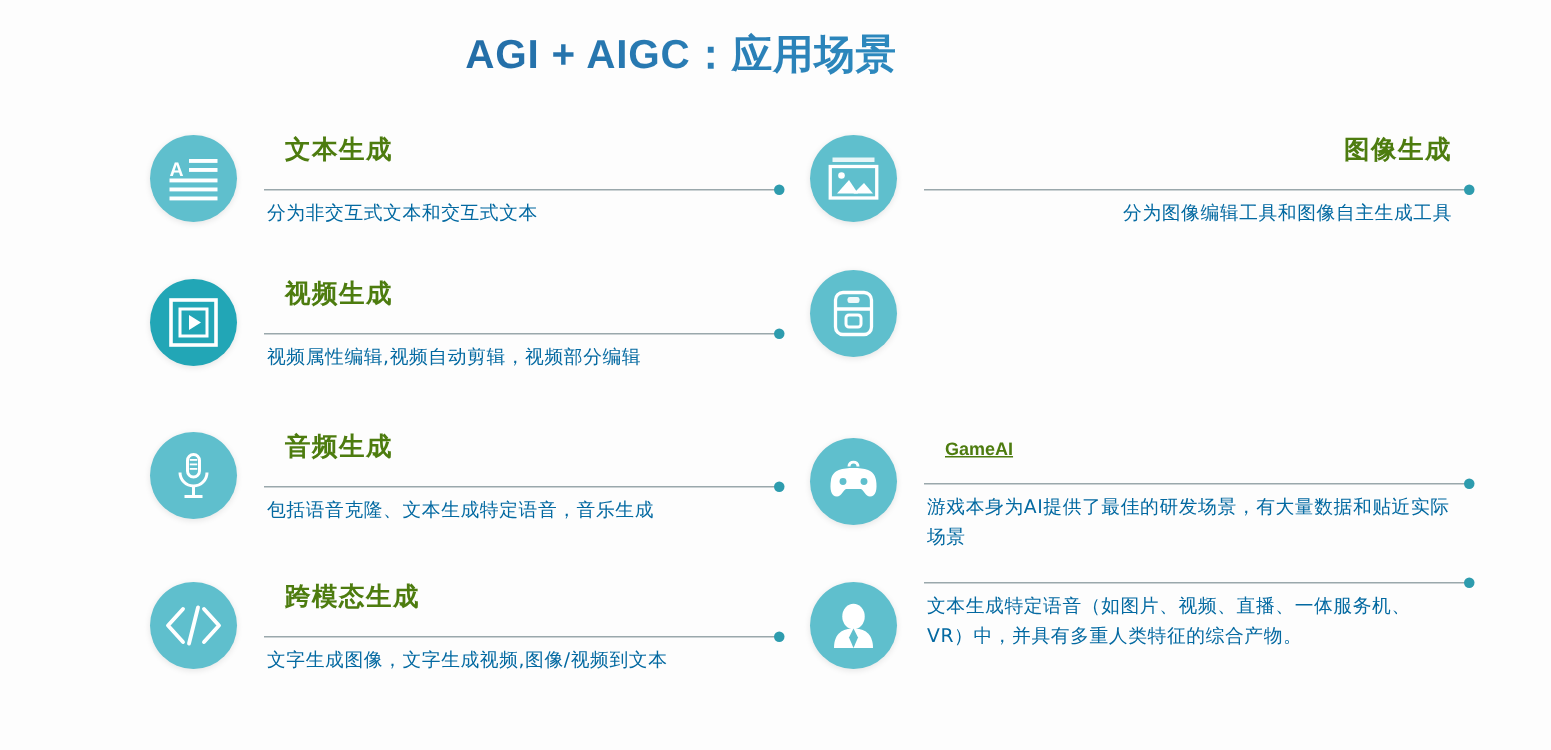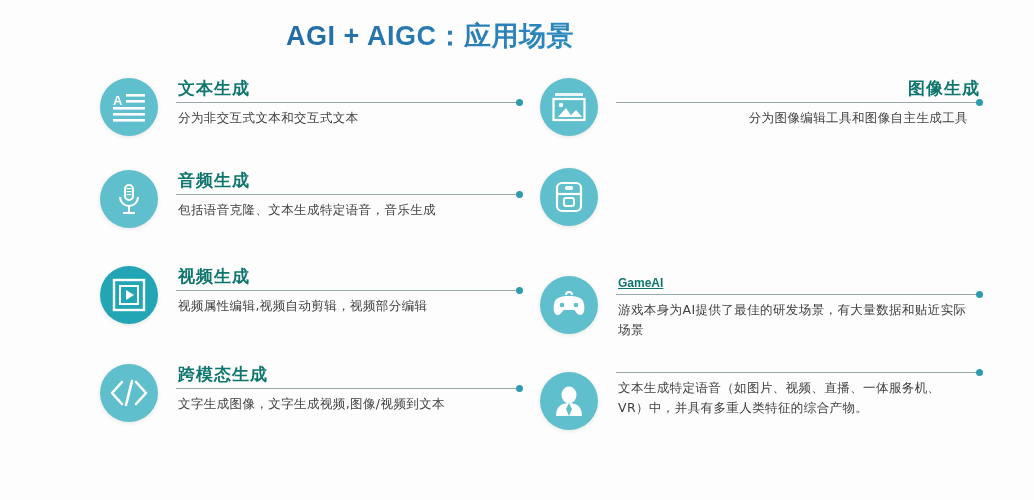--- a/index.html
+++ b/index.html
@@ -30,20 +30,21 @@
     text-align: center;
     font-size: 27px;
     font-weight: bold;
     letter-spacing: 0.5px;
     background: linear-gradient(90deg, #1b5a9c 0%, #20649f 25%, #2a7fb6 55%, #2f93c6 80%, #3399cc 100%);
     -webkit-background-clip: text;
     background-clip: text;
     color: transparent;
     -webkit-text-fill-color: transparent;
     white-space: nowrap;
+    padding-left: 24px;
   }
 
   
   .col {
     position: absolute;
     top: 78px;
   }
   .col-left  { left: 100px;  width: 420px; }
   .col-right { left: 540px; width: 440px; }
 
@@ -71,24 +72,24 @@
 
   .body {
     margin-left: 76px;
     position: relative;
     min-height: 58px;
   }
   .heading {
     font-family: "DejaVu Sans", "Liberation Sans", sans-serif;
     font-size: 17px;
     font-weight: bold;
-    color: #0f766e;
+    color: #4d7c0f;
     line-height: 1.25;
     letter-spacing: 1px;
-    margin: 0;
+    margin: 12px;
     padding: 0 0 3px 2px;
     white-space: nowrap;
   }
   .rule {
     position: relative;
     height: 1px;
     background: #9aa8ac;
     margin: 0 0 5px 0;
   }
   .rule .dot {
@@ -96,21 +97,21 @@
     right: -3px;
     top: -3px;
     width: 7px;
     height: 7px;
     border-radius: 50%;
     background: #2e9cae;
   }
   .desc {
     font-family: "DejaVu Sans", "Liberation Sans", sans-serif;
     font-size: 12.5px;
-    color: #404040;
+    color: #0369a1;
     line-height: 1.62;
     letter-spacing: 0.4px;
     margin: 0;
     padding-left: 2px;
     max-width: 330px;
   }
   .col-right .desc { max-width: 350px; }
   .col-right .rule { }
 
   
@@ -150,20 +151,37 @@
           <rect x="1" y="21" width="32" height="2.6" fill="#ffffff"></rect>
           <rect x="1" y="27" width="32" height="2.6" fill="#ffffff"></rect>
         </svg>
       </div>
       <div class="body">
         <div class="heading">文本生成</div>
         <div class="rule">
             <span class="dot"></span>
           </div>
         <div class="desc">分为非交互式文本和交互式文本</div>
+      </div>
+    </div>
+
+    <div class="item i2">
+      <div class="icon-wrap dark">
+        <svg width="34" height="34" viewBox="0 0 34 34">
+          <rect x="2" y="2" width="30" height="30" fill="none" stroke="#ffffff" stroke-width="2.4"></rect>
+          <rect x="8" y="8" width="18" height="18" fill="none" stroke="#ffffff" stroke-width="2"></rect>
+          <polygon points="14,12 22,17 14,22" fill="#ffffff"></polygon>
+        </svg>
+      </div>
+      <div class="body">
+        <div class="heading">视频生成</div>
+        <div class="rule">
+            <span class="dot"></span>
+          </div>
+        <div class="desc">视频属性编辑,视频自动剪辑，视频部分编辑</div>
       </div>
     </div>
 
     <div class="item i1">
       <div class="icon-wrap light">
         <svg width="26" height="32" viewBox="0 0 26 32">
           <rect x="9" y="2" width="8" height="15" rx="4" fill="none" stroke="#ffffff" stroke-width="2"></rect>
           <rect x="10.5" y="5" width="5" height="1.2" fill="#ffffff"></rect>
           <rect x="10.5" y="8" width="5" height="1.2" fill="#ffffff"></rect>
           <rect x="10.5" y="11" width="5" height="1.2" fill="#ffffff"></rect>
@@ -174,37 +192,20 @@
       </div>
       <div class="body">
         <div class="heading">音频生成</div>
         <div class="rule">
             <span class="dot"></span>
           </div>
         <div class="desc">包括语音克隆、文本生成特定语音，音乐生成</div>
       </div>
     </div>
 
-    <div class="item i2">
-      <div class="icon-wrap dark">
-        <svg width="34" height="34" viewBox="0 0 34 34">
-          <rect x="2" y="2" width="30" height="30" fill="none" stroke="#ffffff" stroke-width="2.4"></rect>
-          <rect x="8" y="8" width="18" height="18" fill="none" stroke="#ffffff" stroke-width="2"></rect>
-          <polygon points="14,12 22,17 14,22" fill="#ffffff"></polygon>
-        </svg>
-      </div>
-      <div class="body">
-        <div class="heading">视频生成</div>
-        <div class="rule">
-            <span class="dot"></span>
-          </div>
-        <div class="desc">视频属性编辑,视频自动剪辑，视频部分编辑</div>
-      </div>
-    </div>
-
     <div class="item i3">
       <div class="icon-wrap light">
         <svg width="38" height="28" viewBox="0 0 38 28">
           <polyline points="12,3 2,14 12,25" fill="none" stroke="#ffffff" stroke-width="2.6" stroke-linecap="round" stroke-linejoin="round"></polyline>
           <line x1="22" y1="2" x2="16" y2="26" stroke="#ffffff" stroke-width="2.6" stroke-linecap="round"></line>
           <polyline points="26,3 36,14 26,25" fill="none" stroke="#ffffff" stroke-width="2.6" stroke-linecap="round" stroke-linejoin="round"></polyline>
         </svg>
       </div>
       <div class="body">
         <div class="heading">跨模态生成</div>

